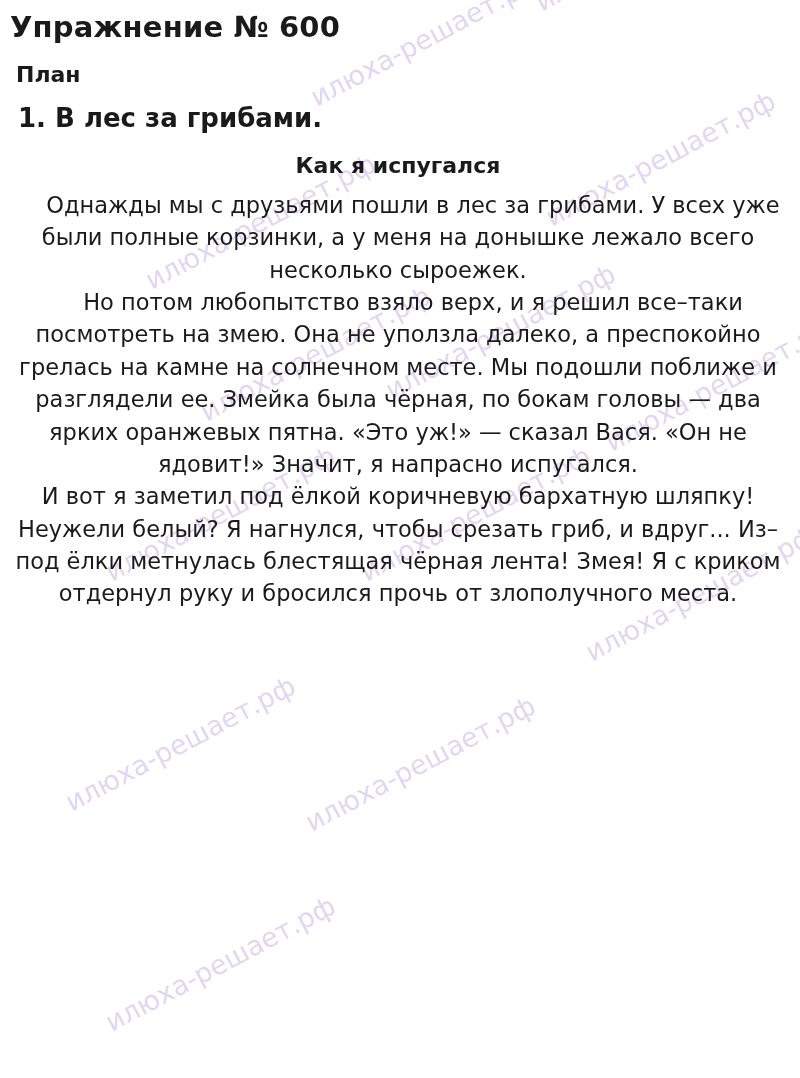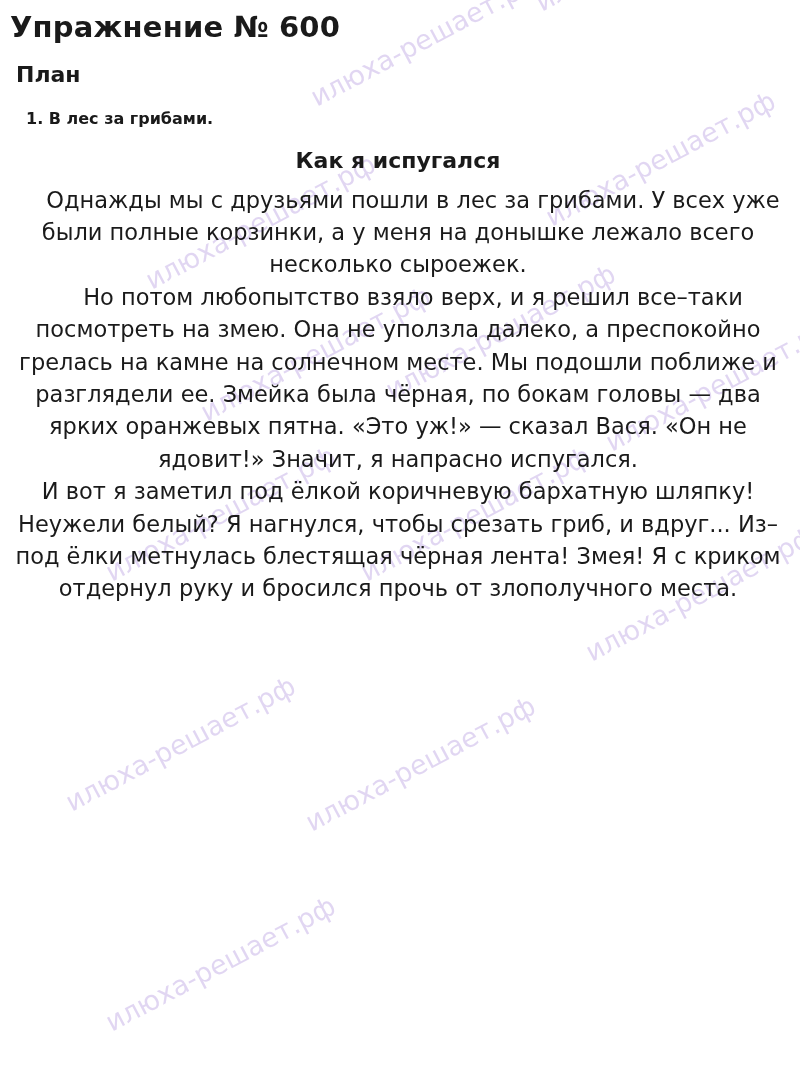--- a/index.html
+++ b/index.html
@@ -41,24 +41,24 @@
   }
 
   .plan-label {
     font-size: 22px;
     font-weight: bold;
     line-height: 1.45;
     margin: 6px;
   }
 
   .plan-item {
-    font-size: 16px;
+    font-size: 26px;
     font-weight: bold;
     line-height: 1.52;
-    margin: 16px;
+    margin: 8px;
   }
 
   .answer-title {
     font-size: 22px;
     font-weight: bold;
     text-align: center;
     margin: 14px 0 8px 0;
     line-height: 1.3;
   }
 

